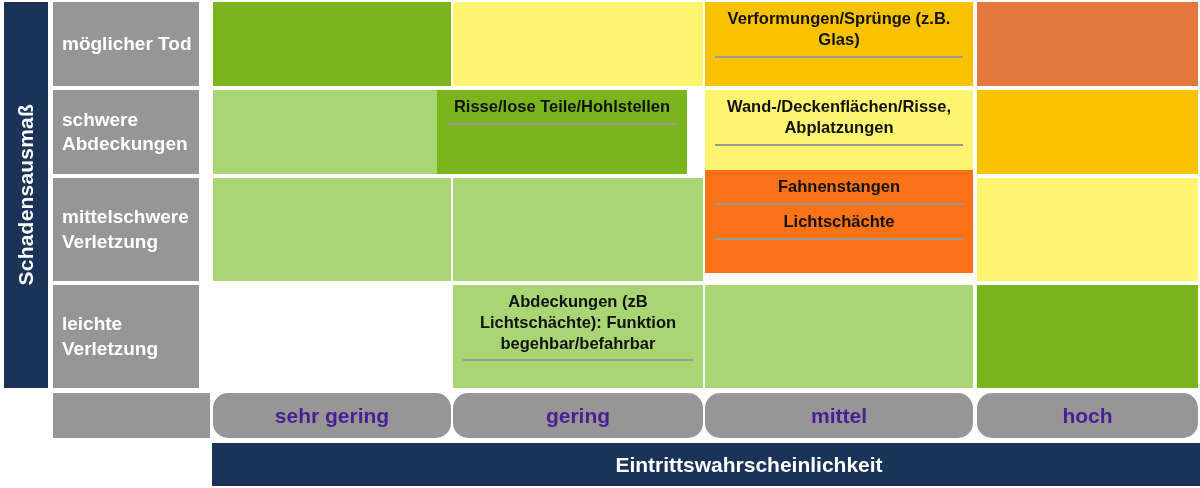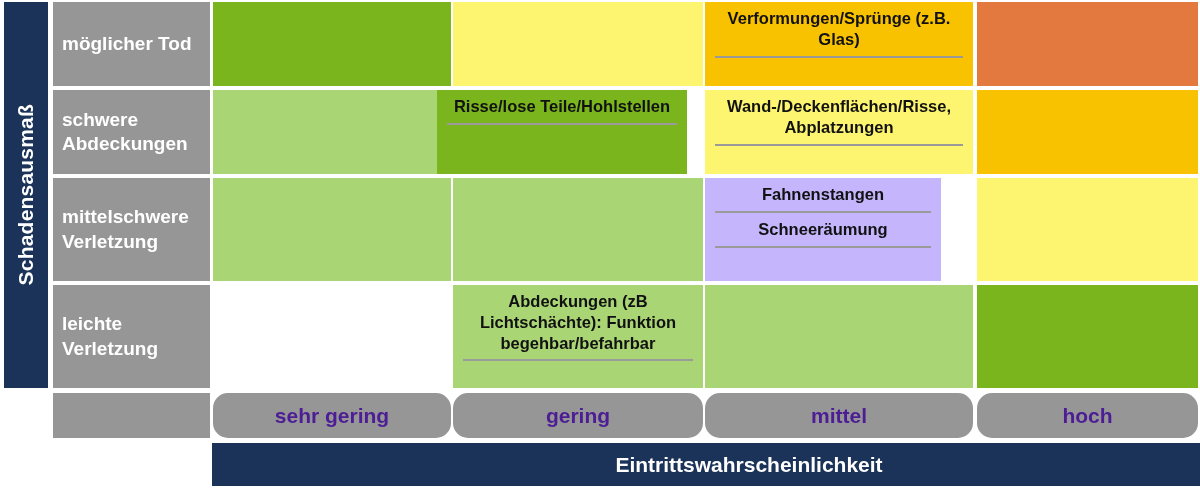--- a/index.html
+++ b/index.html
@@ -35,21 +35,21 @@
   }
 
   
   .row-labels {
     position: absolute;
     left: 53px; top: 2px;
     width: 157px; height: 386px;
   }
   .row-label {
     position: absolute;
-    left: 0; width: 157px;
+    left: 0; width: 146px;
     background: #969696;
     color: #ffffff;
     font-weight: bold;
     font-size: 19px;
     line-height: 1.28;
     padding: 0 4px 0 9px;
     display: flex;
     align-items: center;
   }
 
@@ -148,24 +148,24 @@
         <div class="cell-entry">Risse/lose Teile/Hohlstellen</div>
         <div class="entry-rule"></div>
       </div>
       <div class="cell" style="left: 705px; top: 90px; width: 268px; height: 84px; background: rgb(253, 245, 112);">
         <div class="cell-entry">Wand-/Deckenflächen/Risse, Abplatzungen</div>
         <div class="entry-rule"></div>
       </div>
       <div class="cell" style="left: 977px; top: 90px; width: 221px; height: 84px; background: rgb(249, 194, 0);"></div>
       <div class="cell" style="left: 213px; top: 178px; width: 238px; height: 103px; background: rgb(170, 213, 117);"></div>
       <div class="cell" style="left: 453px; top: 178px; width: 250px; height: 103px; background: rgb(170, 213, 117);"></div>
-      <div class="cell" style="left: 705px; top: 178px; width: 236px; height: 103px; background: #c4b5fd;">
+      <div class="cell" style="left: 705px; top: 170px; width: 268px; height: 103px; background: #f97316;">
         <div class="cell-entry">Fahnenstangen</div>
         <div class="entry-rule"></div>
-        <div class="cell-entry">Schneeräumung</div>
+        <div class="cell-entry">Lichtschächte</div>
         <div class="entry-rule"></div>
       </div>
       <div class="cell" style="left: 977px; top: 178px; width: 221px; height: 103px; background: rgb(253, 245, 112);"></div>
       <div class="cell" style="left: 213px; top: 285px; width: 238px; height: 103px; background: rgb(255, 255, 255);"></div>
       <div class="cell" style="left: 453px; top: 285px; width: 250px; height: 103px; background: rgb(170, 213, 117);">
         <div class="cell-entry">Abdeckungen (zB Lichtschächte): Funktion begehbar/befahrbar</div>
         <div class="entry-rule"></div>
       </div>
       <div class="cell" style="left: 705px; top: 285px; width: 268px; height: 103px; background: rgb(170, 213, 117);"></div>
       <div class="cell" style="left: 977px; top: 285px; width: 221px; height: 103px; background: rgb(122, 181, 29);"></div>

